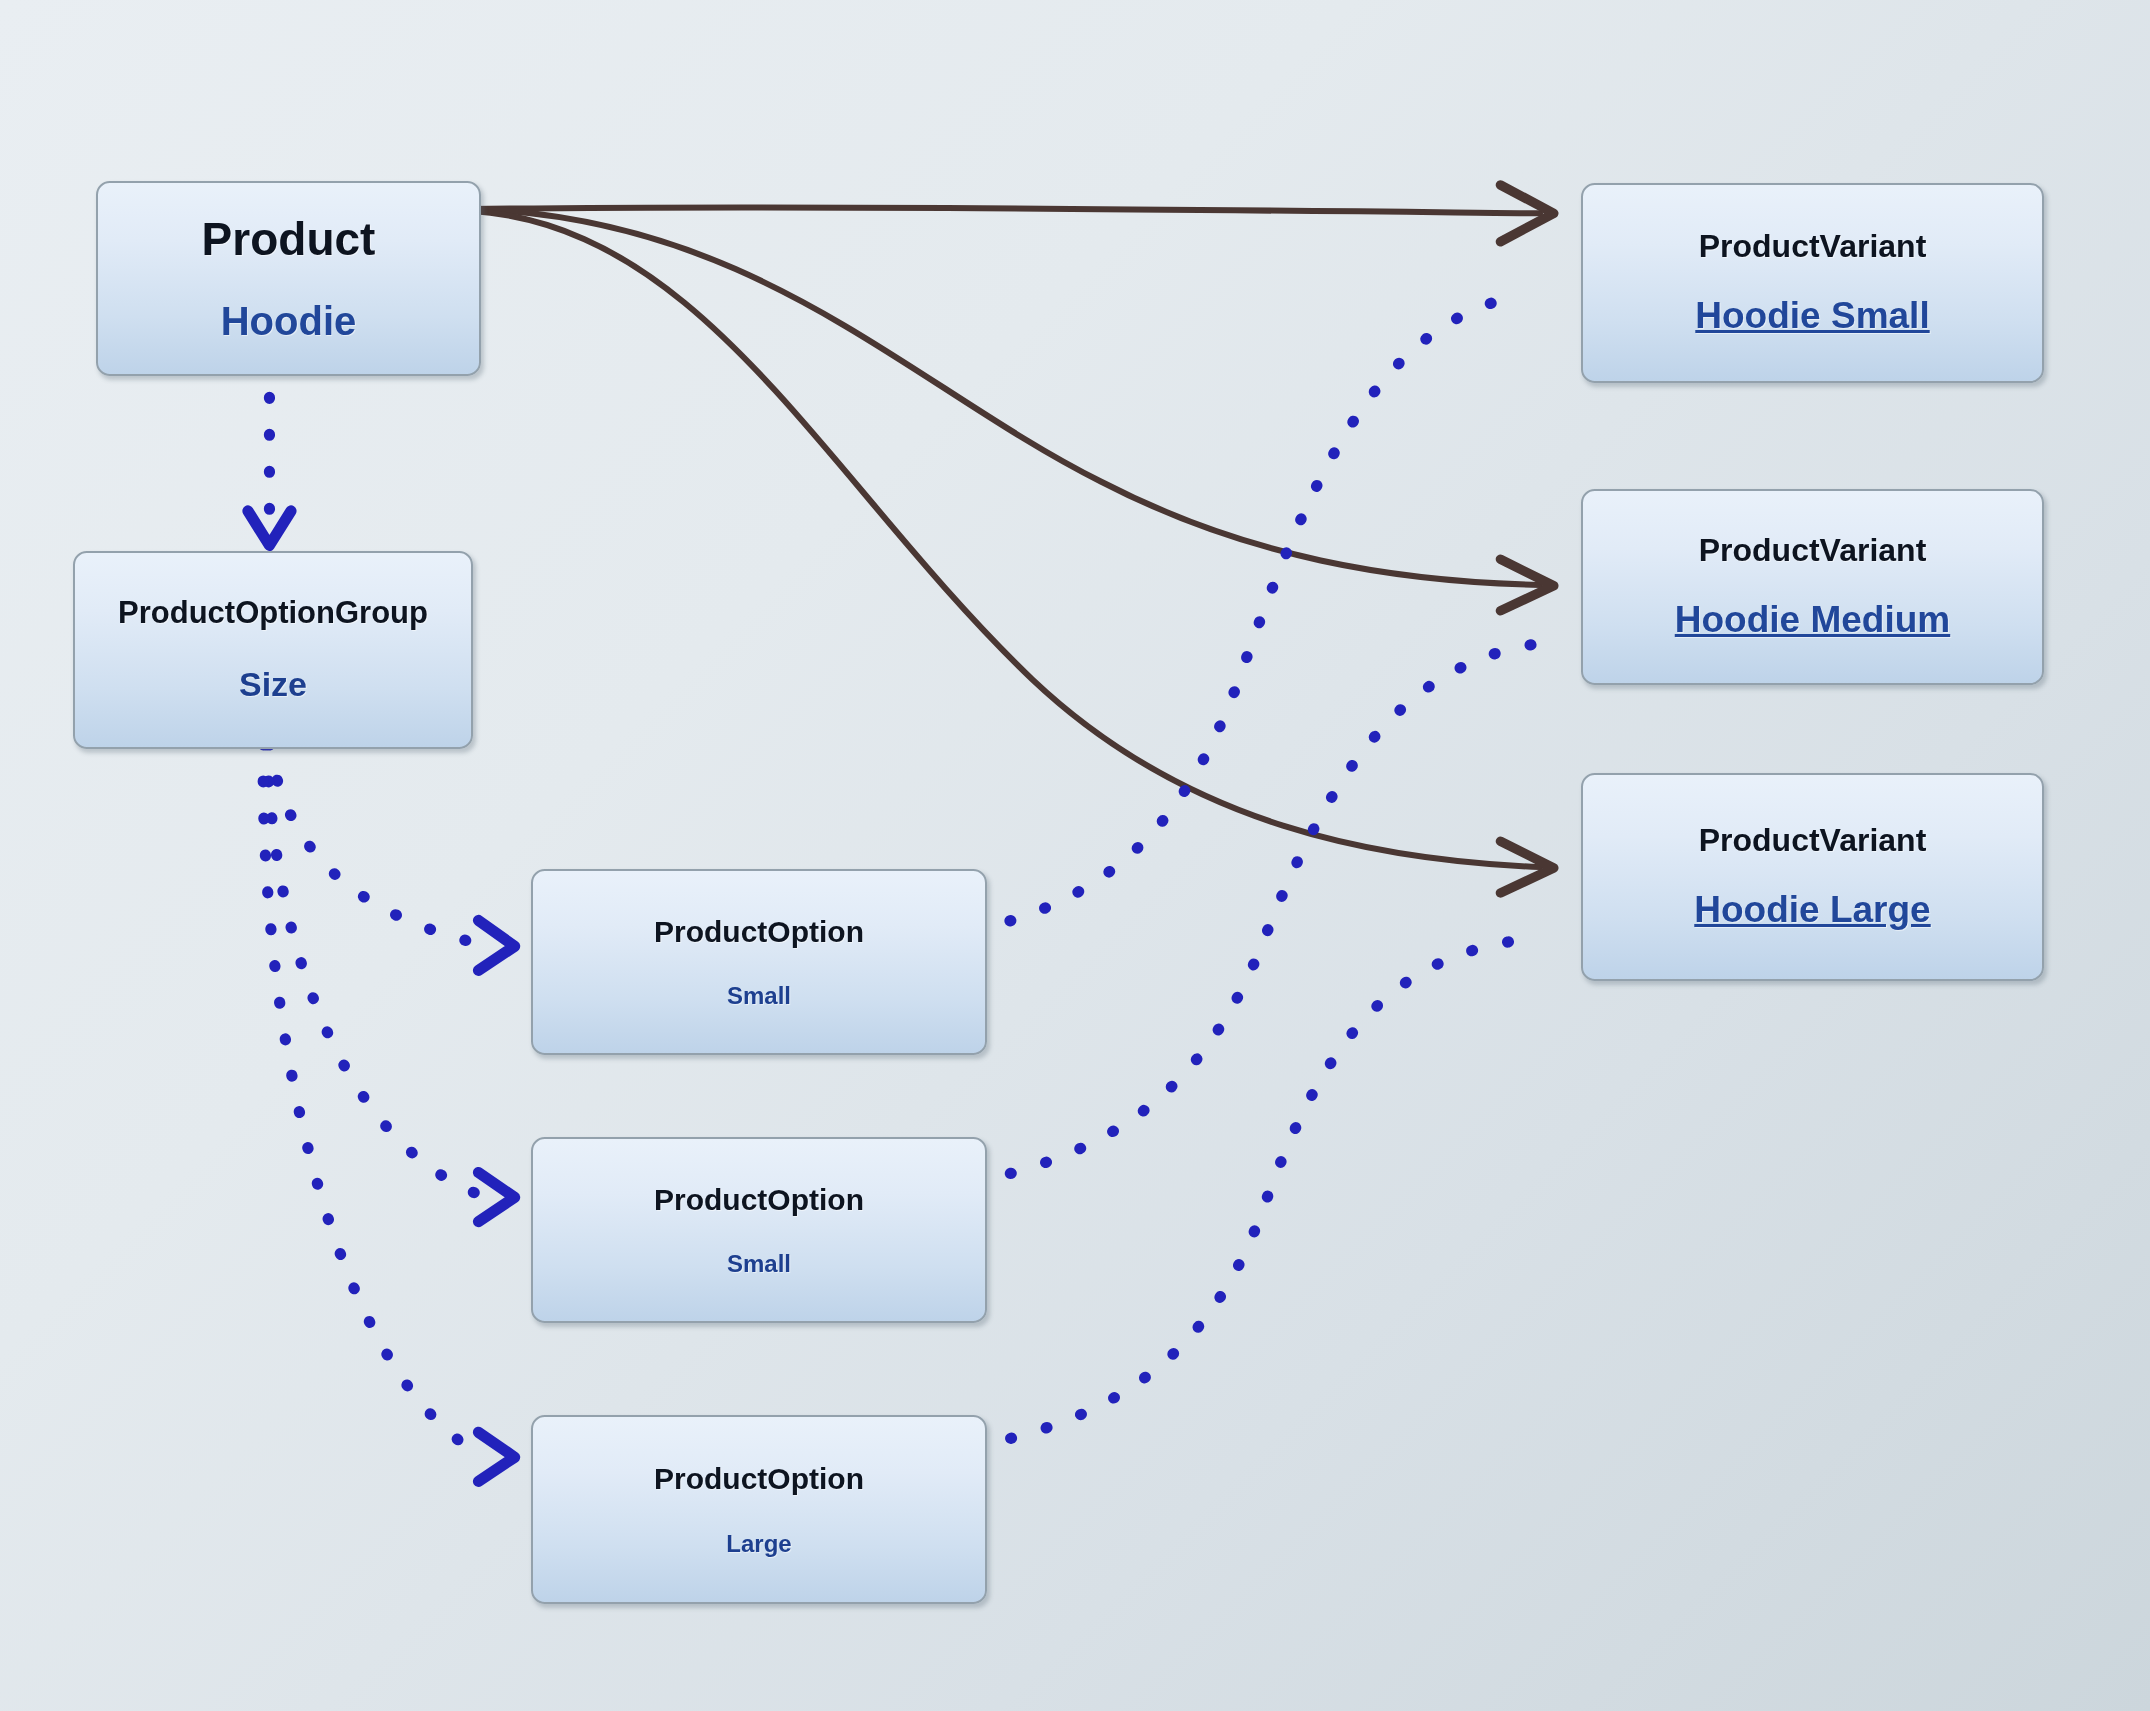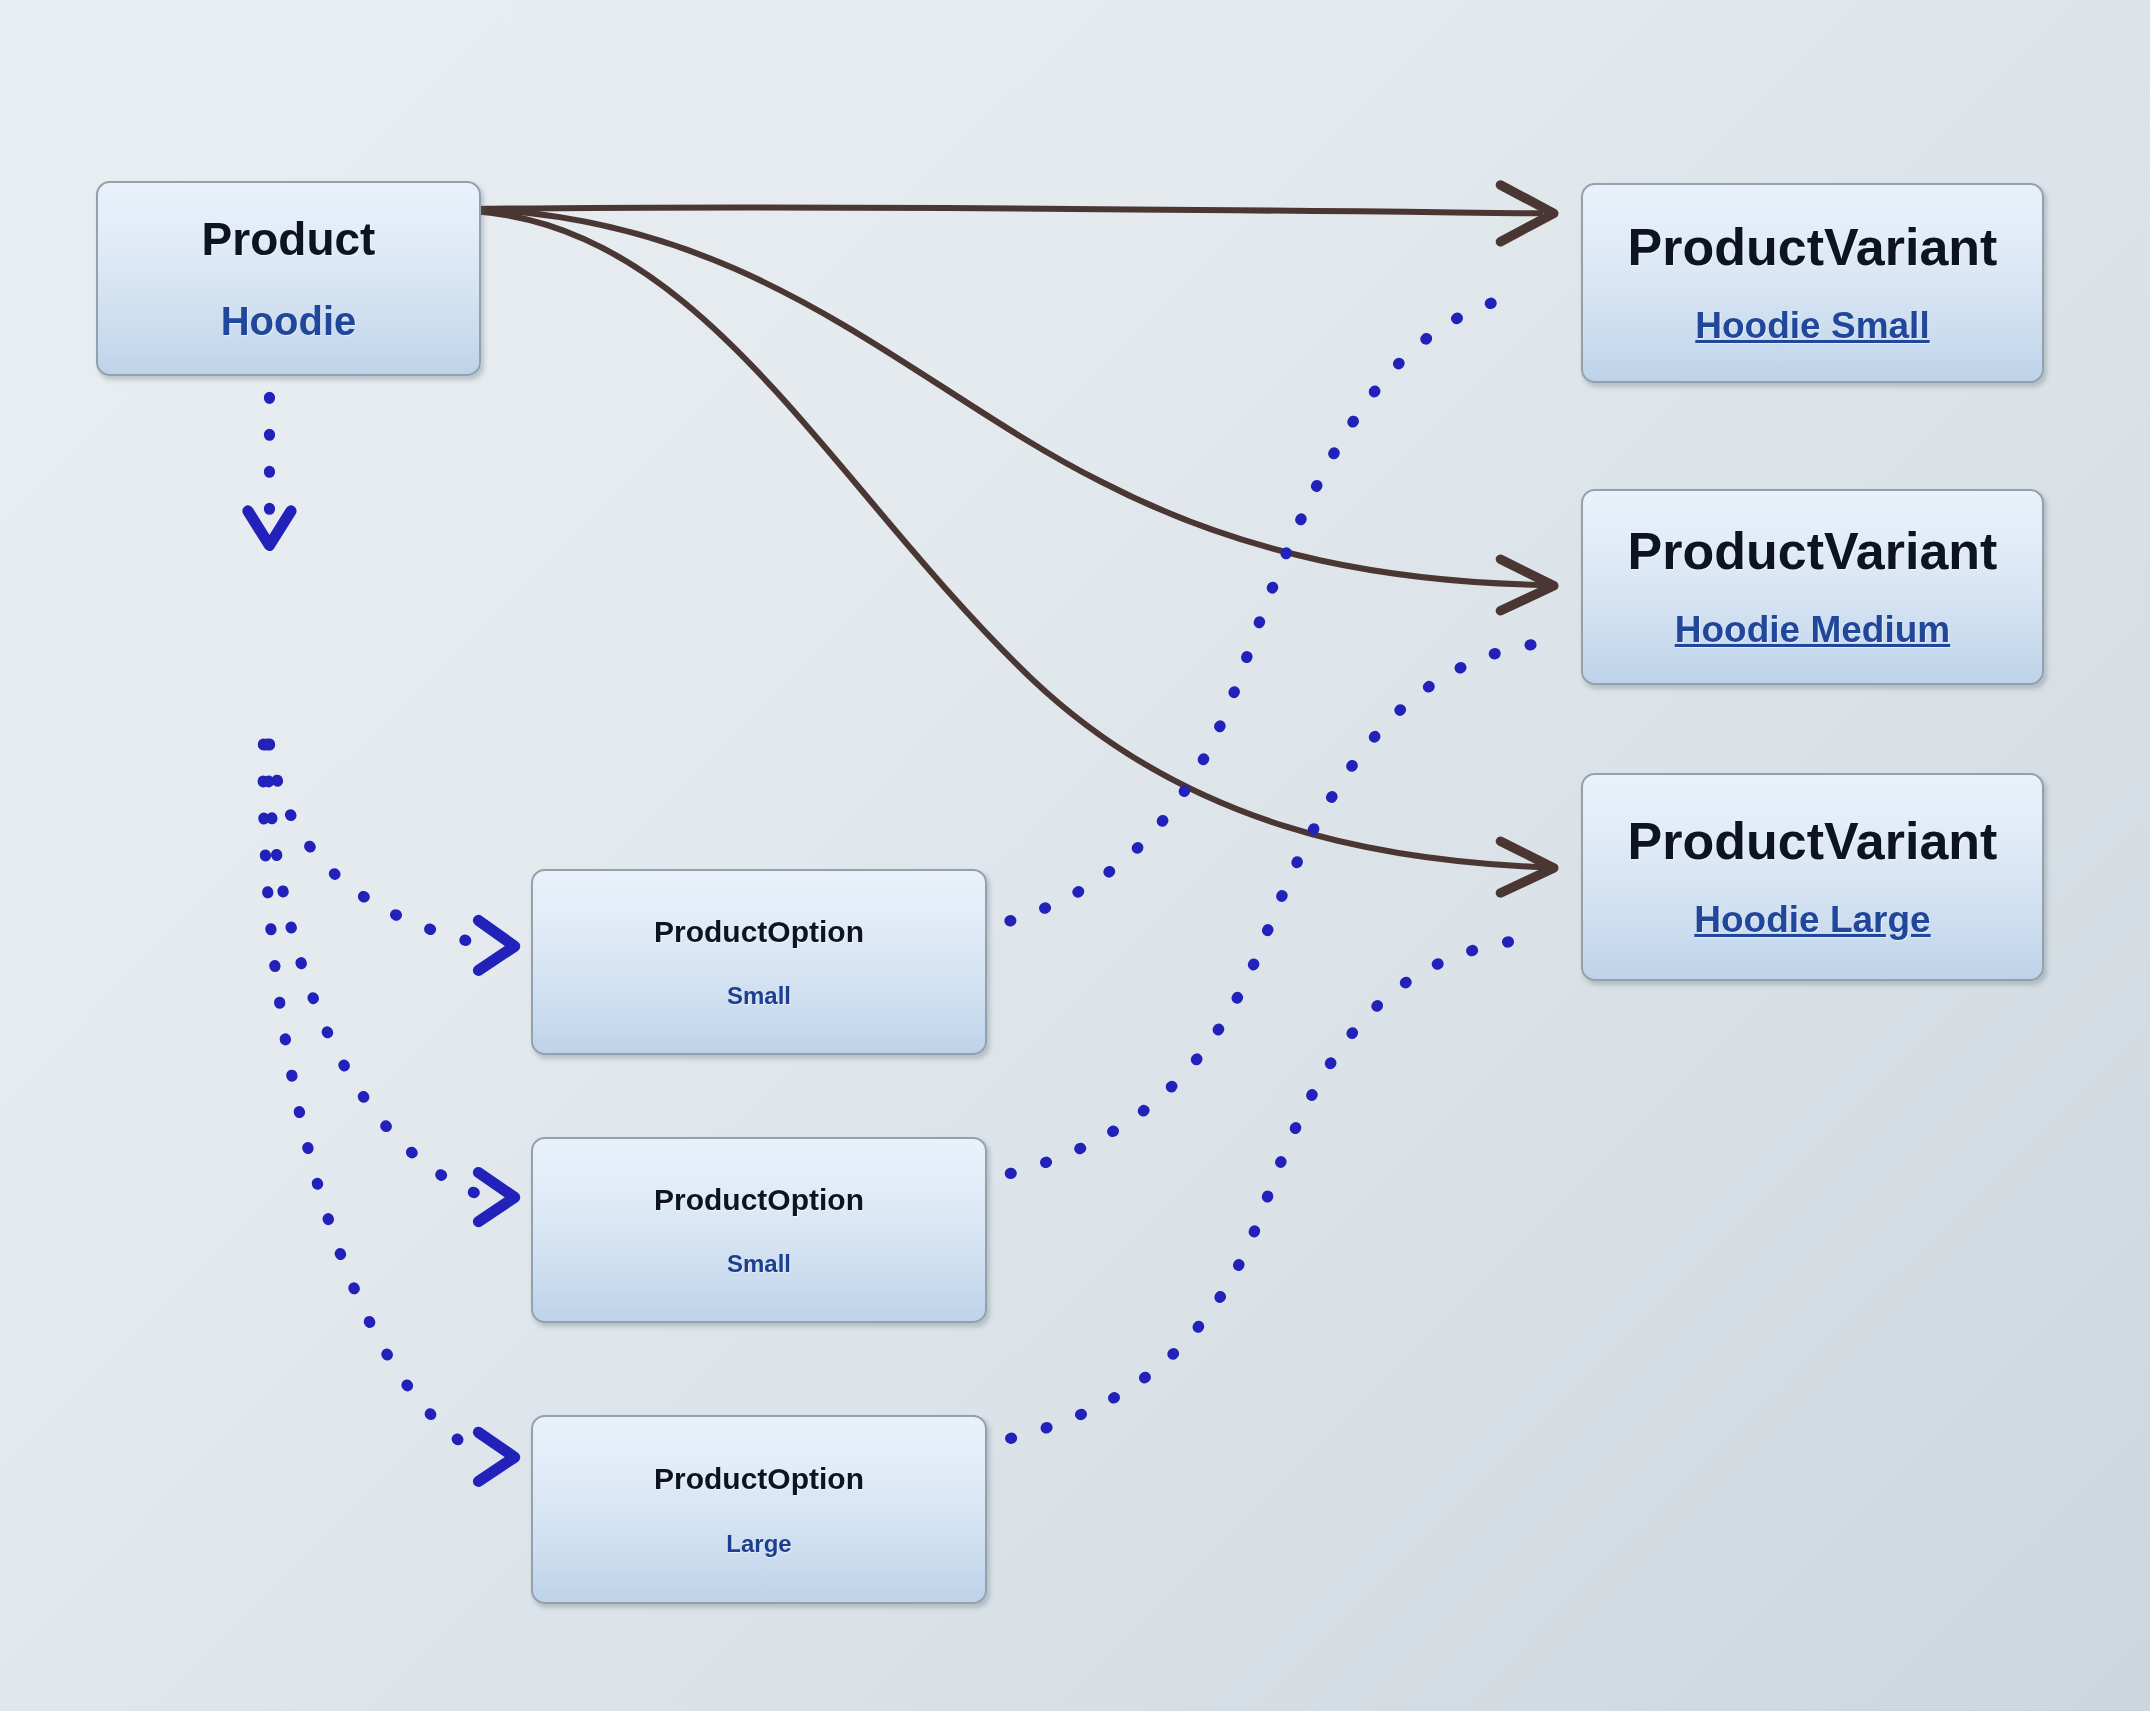--- a/index.html
+++ b/index.html
@@ -67,21 +67,21 @@
   
   .node-option { left: 531px; width: 456px; }
   .node-option .type  { font-size: 30px; margin-bottom: 36px; }
   .node-option .value { font-size: 24px; }
   #node-option-0 { top: 869px; height: 186px; }
   #node-option-1 { top: 1137px; height: 186px; }
   #node-option-2 { top: 1415px; height: 189px; }
 
   
   .node-variant { left: 1581px; width: 463px; }
-  .node-variant .type  { font-weight: bold; font-size: 52px; margin-bottom: 33px; }
+  .node-variant .type  { font-weight: bold; font-size: 32px; margin-bottom: 33px; }
   .node-variant .value { font-size: 37px; color: #21479a; text-decoration: underline; }
   #node-variant-0 { top: 183px; height: 200px; }
   #node-variant-1 { top: 489px; height: 196px; }
   #node-variant-2 { top: 773px; height: 208px; }
 </style>
 </head>
 <body>
 
 <div id="stage">
 
@@ -128,20 +128,24 @@
       <path d="M 1090 1688 C 1300 1660, 1410 1570, 1470 1400
                C 1545 1190, 1630 1105, 1790 1090"></path>
     </g>
   </svg>
 
   <div class="node" id="node-product">
     <div class="type">Product</div>
     <div class="value">Hoodie</div>
   </div>
 
+  <div class="node" id="node-option-group">
+    <div class="type">ProductOptionGroup</div>
+    <div class="value">Size</div>
+  </div>
 
   <div class="node node-option" id="node-option-0">
     <div class="type">ProductOption</div>
     <div class="value">Small</div>
   </div>
 
   <div class="node node-option" id="node-option-1">
     <div class="type">ProductOption</div>
     <div class="value">Small</div>
   </div>

